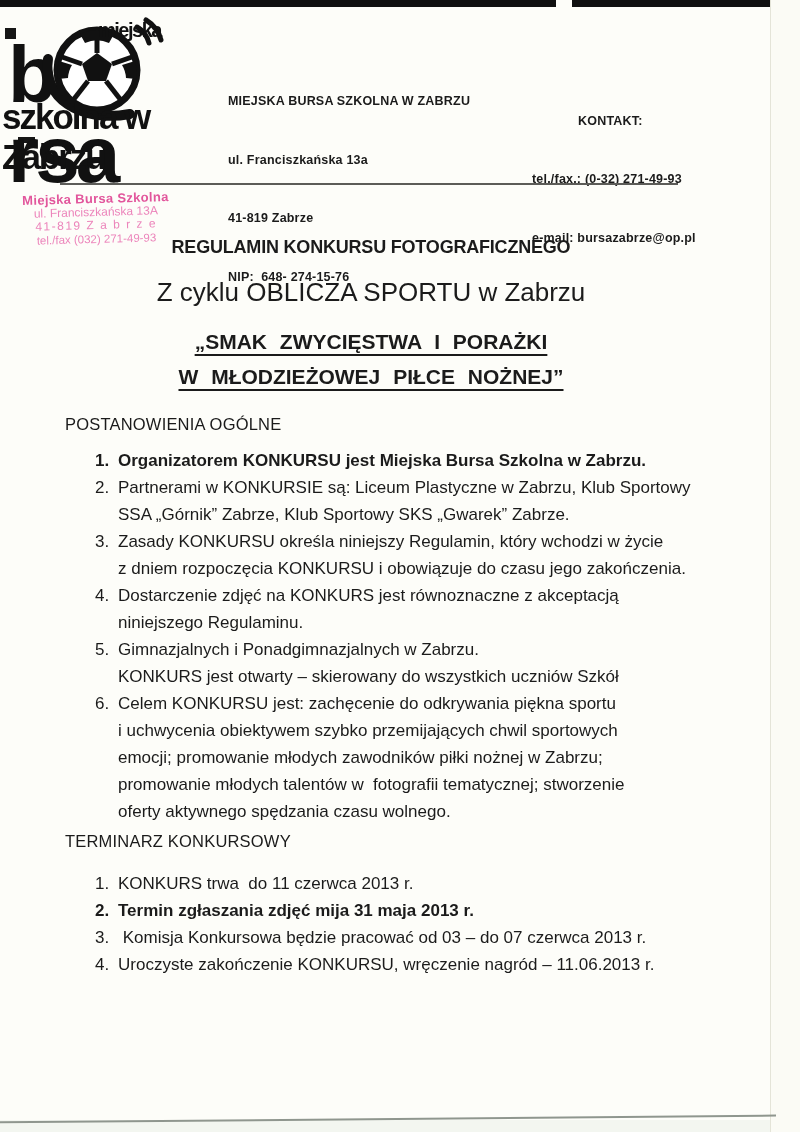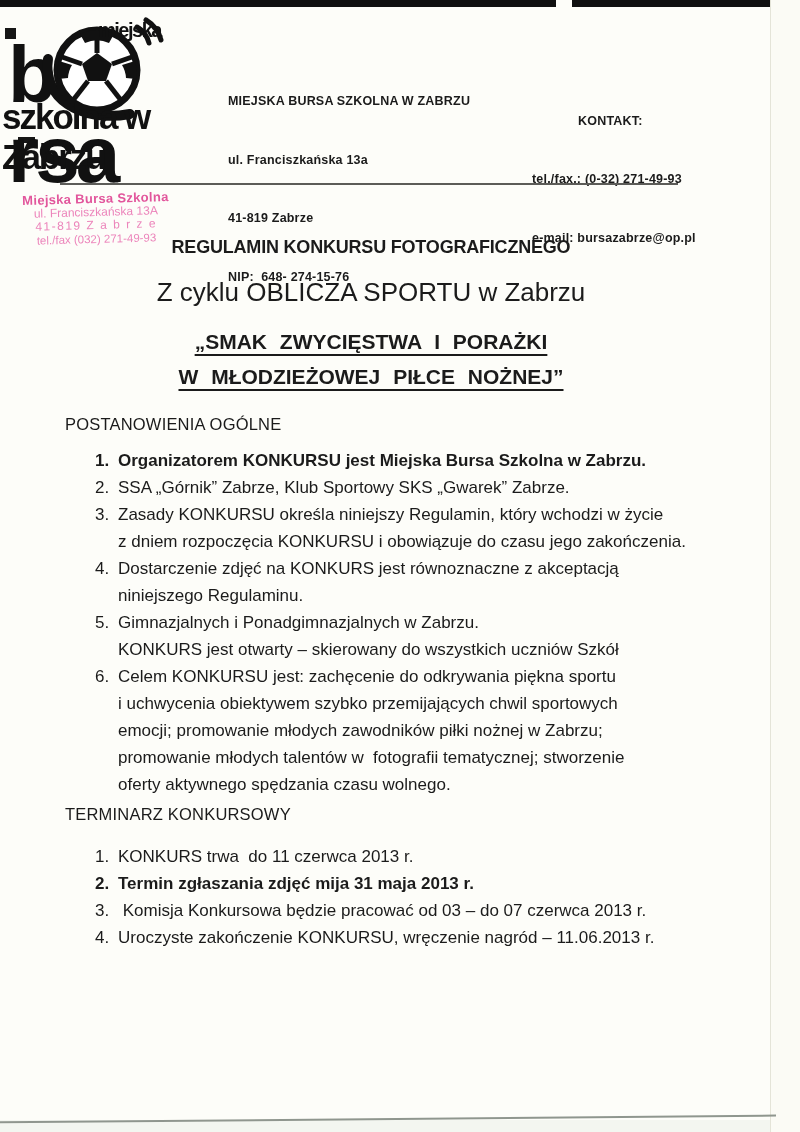--- a/index.html
+++ b/index.html
@@ -133,20 +133,21 @@
       <ol class="items">
         <li class="bold">
           <span class="num">1.</span>
           <span class="txt">
               <span class="ln">Organizatorem KONKURSU jest Miejska Bursa Szkolna w Zabrzu.</span>
             </span>
         </li>
         <li>
           <span class="num">2.</span>
           <span class="txt">
+            <span class="ln">Partnerami w KONKURSIE są: Liceum Plastyczne w Zabrzu, Klub Sportowy</span>
             <span class="ln">SSA „Górnik” Zabrze, Klub Sportowy SKS „Gwarek” Zabrze.</span>
           </span>
         </li>
         <li>
           <span class="num">3.</span>
           <span class="txt">
             <span class="ln">Zasady KONKURSU określa niniejszy Regulamin, który wchodzi w życie</span>
             <span class="ln">z dniem rozpoczęcia KONKURSU i obowiązuje do czasu jego zakończenia.</span>
           </span>
         </li>

